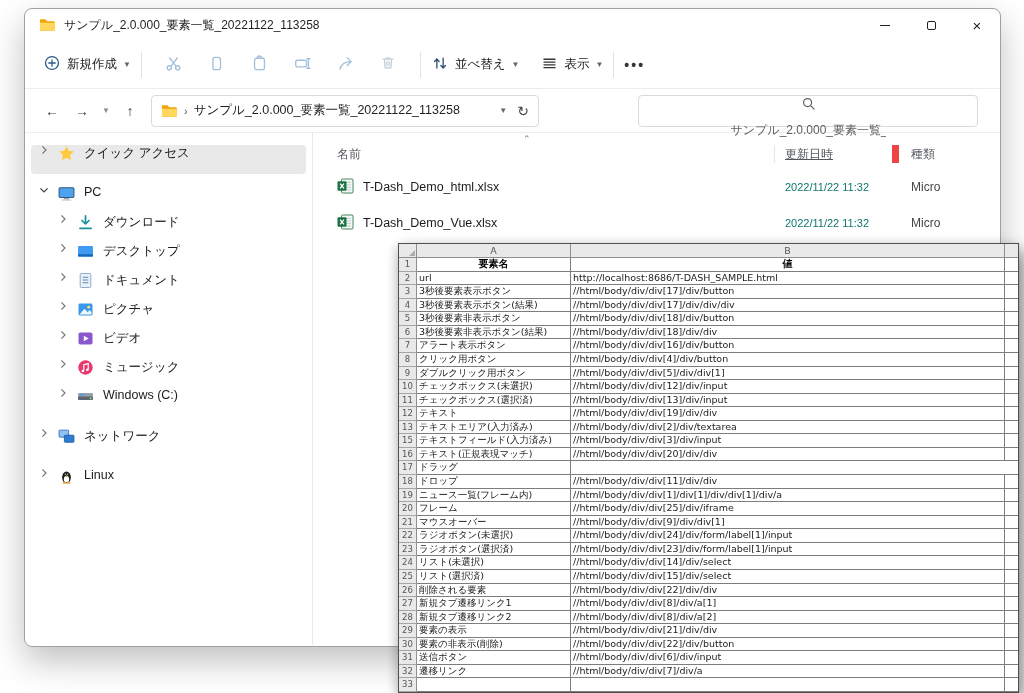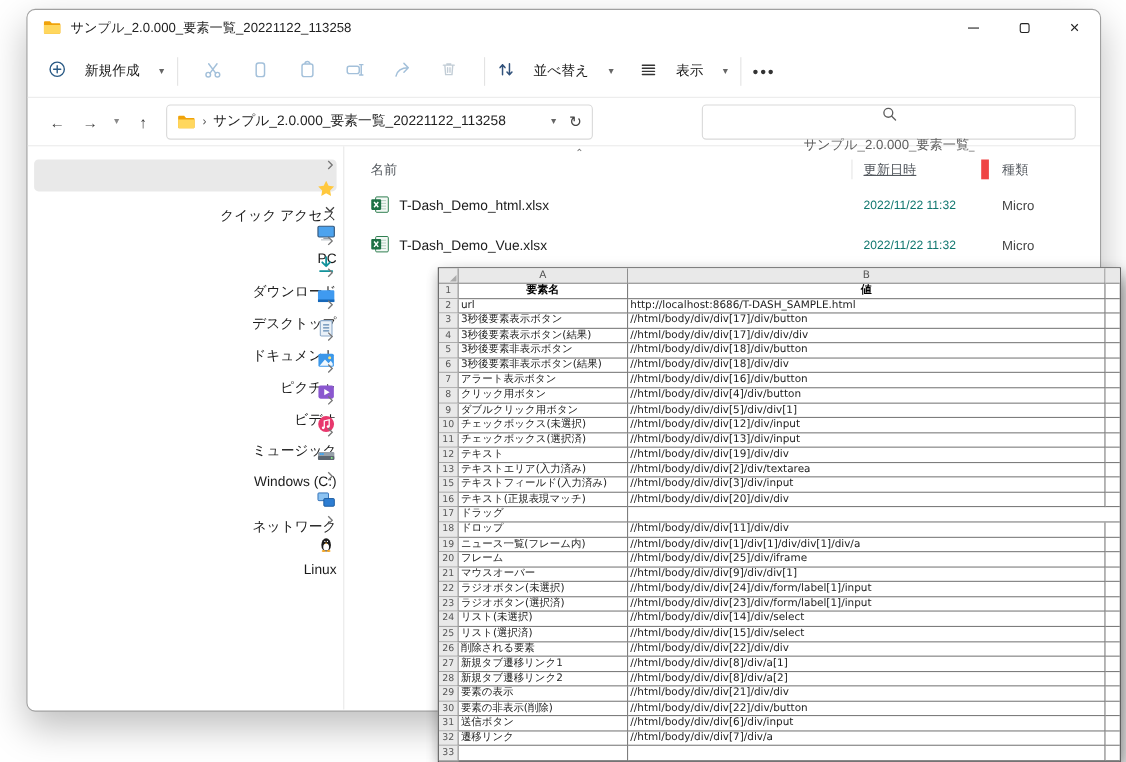--- a/index.html
+++ b/index.html
@@ -17,21 +17,21 @@
   .title-text { font-size:12px; color:#1f1f1f; margin-left:8px; }
   .wincontrols { margin-left:auto; display:flex; height:100%; }
   .wc { width:46px; height:100%; display:flex; align-items:center; justify-content:center;
     background:none; border:none; cursor:default; }
   .glyph-min { width:10px; height:1px; background:#222; display:block; }
   .glyph-max { width:9px; height:9px; border:1.2px solid #222; border-radius:2px; display:block; }
   .glyph-close { font-size:15px; color:#222; line-height:1; }
 
   .toolbar { height:48px; display:flex; align-items:center; padding:0 18px;
     border-bottom:1px solid #ececec; }
-  .tbtn { display:flex; align-items:center; gap:16px; font-size:12.5px; color:#1a1a1a;
+  .tbtn { display:flex; align-items:center; gap:6px; font-size:12.5px; color:#1a1a1a;
     background:none; border:none; }
   .tsep { width:1px; height:26px; background:#e3e3e3; margin:0 10px; }
   .chev-s { font-size:8px; color:#666; }
   .icon-btn { width:43px; height:36px; display:flex; align-items:center; justify-content:center;
     background:none; border:none; }
   .more-dots { font-size:14px; letter-spacing:2px; color:#333; font-weight:bold; }
 
   .addressbar { height:44px; display:flex; align-items:center; padding:0 12px;
     border-bottom:1px solid #ececec; }
   .nav-btn { width:30px; height:30px; display:flex; align-items:center; justify-content:center;
@@ -44,22 +44,22 @@
   .refresh-g { font-size:14px; color:#454545; }
   .searchbox { margin-left:auto; margin-right:10px; width:340px; height:32px;
     border:1px solid #d9d9d9; border-radius:4px; display:flex; align-items:center;
     padding:0 10px; gap:8px;flex-direction:column; }
   .searchbox input { border:none; outline:none; flex:1; font-size:12px; color:#555;
     font-family:inherit; background:transparent; }
   .searchbox input::placeholder { color:#5f5f5f; opacity:1; }
 
   .content { display:flex; height:calc(100% - 125px); }
   .sidebar { width:288px; border-right:1px solid #e9e9e9; padding-top:12px; overflow:hidden; }
-  .srow { height:29px; display:flex; align-items:flex-end; margin:0 6px; padding-left:8px;
-    border-radius:4px; gap:8px; font-size:12.5px; color:#1b1b1b; white-space:nowrap;flex-direction:column; }
+  .srow { height:29px; display:flex; align-items:flex-start; margin:0 6px; padding-left:8px;
+    border-radius:4px; gap:8px; font-size:12.5px; color:#1b1b1b; white-space:nowrap; }
   .srow.child { padding-left:27px; }
   .srow.sel { background:#e9e9e9; }
   .srow.gap { margin-top:11px; }
   .chev { width:11px; display:flex; align-items:center; }
   .sicon { width:18px; display:flex; align-items:center; }
   .sicon svg { width:17px; height:17px; }
 
   .filearea { flex:1; position:relative; overflow:hidden; }
   .sort-caret { position:absolute; top:1px; left:210px; font-size:9px; color:#777; }
   .fl-header { display:flex; align-items:center; height:30px; margin-top:6px;

